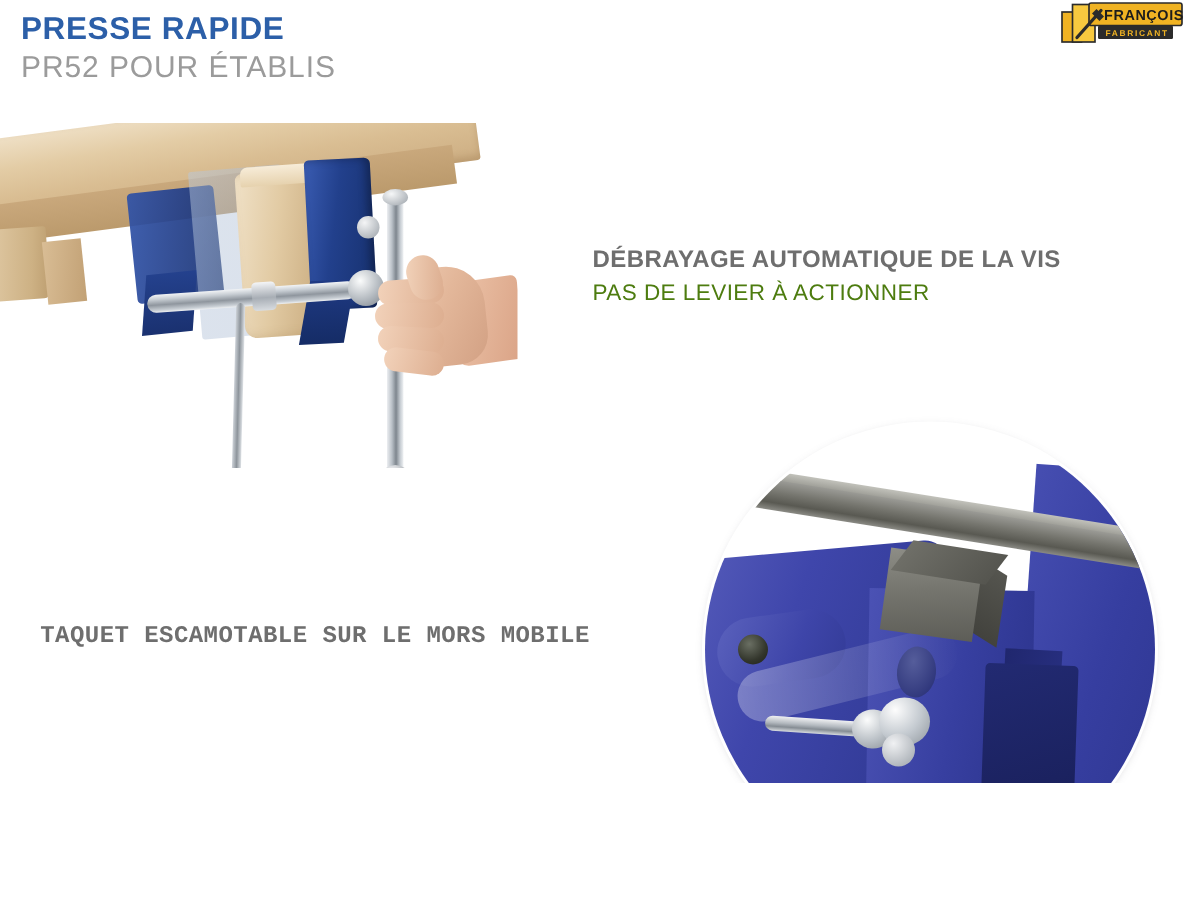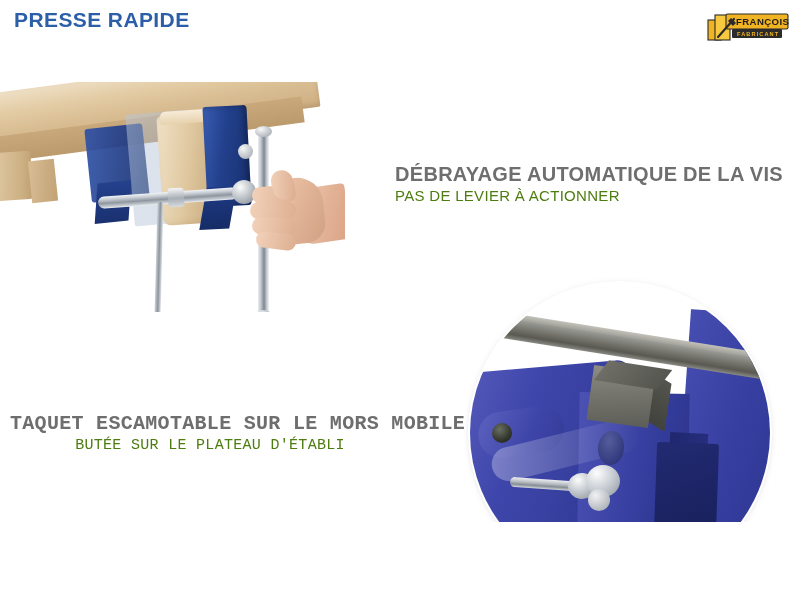--- a/index.html
+++ b/index.html
@@ -19,28 +19,28 @@
     letter-spacing:.4px;line-height:24px;white-space:nowrap;
   }
   .title-sub{
     font-size:20px;font-weight:normal;color:#9b9b9b;
     letter-spacing:.6px;line-height:25px;white-space:nowrap;
     margin-top:1px;
   }
 
   
   .logo{
-    position:absolute;left:706px;top:12px;width:86px;height:36px;
+    position:absolute;left:706px;top:0;width:86px;height:36px;
   }
   .logo-svg{display:block;width:86px;height:36px;}
 
   
   .callout{position:absolute;}
   .callout .line1{
-    font-size:20px;font-weight:600;color:#6e6e6e;
+    font-size:16px;font-weight:600;color:#6e6e6e;
     letter-spacing:.3px;line-height:22px;white-space:nowrap;
   }
   .callout .line{
     font-size:15px;font-weight:normal;color:#4d7c0f;
     letter-spacing:.3px;line-height:21px;white-space:nowrap;
   }
   #callout-screw{left:395px;top:163px;text-align:left;}
   #callout-dog{left:10px;top:413px;width:400px;text-align:center;font-family:Liberation Mono, monospace;}
 
   
@@ -299,20 +299,21 @@
     background:#ffffff;transform:rotate(4deg);
   }
 </style>
 </head>
 <body>
 
 <div class="page">
 
   <div class="title-block">
     <div class="title-main">PRESSE RAPIDE</div>
+    <div class="title-sub">PR52 POUR ÉTABLIS</div>
   </div>
 
   <div class="logo">
     <svg class="logo-svg" viewBox="0 0 86 36">
       <rect x="2" y="8" width="13" height="20" fill="#f0b323" stroke="#2b2b2b" stroke-width="1.1"></rect>
       <rect x="9" y="3" width="15" height="25" fill="#f7c93f" stroke="#2b2b2b" stroke-width="1.1"></rect>
       <rect x="20" y="2" width="62" height="15" rx="1.5" fill="#f0b323" stroke="#2b2b2b" stroke-width="1.1"></rect>
       <rect x="26" y="17" width="50" height="9" rx="1" fill="#2b2b2b"></rect>
       <path d="M12 25 L28 7" stroke="#2b2b2b" stroke-width="2.2" stroke-linecap="round"></path>
       <path d="M25 6 L30 11 L27 14 L22 9 Z" fill="#2b2b2b"></path>
@@ -357,21 +358,20 @@
     <div class="thumb"></div>
   </div>
 
   <div class="callout" id="callout-screw">
     <div class="line1">DÉBRAYAGE AUTOMATIQUE DE LA VIS</div>
     <div class="line">PAS DE LEVIER À ACTIONNER</div>
   </div>
 
   <div class="callout" id="callout-dog">
     <div class="line1">TAQUET ESCAMOTABLE SUR LE MORS MOBILE</div>
-    <div class="line">BUTÉE SUR LE PLATEAU D'ÉTABLI</div>
   </div>
 
   <div class="detail-circle">
     <div class="dc dc-bg"></div>
     <div class="dc dc-blue-right"></div>
     <div class="dc dc-white-gap"></div>
     <div class="dc dc-blue-left"></div>
     <div class="dc dc-blue-center"></div>
     <div class="dc dc-blue-right-shadow"></div>
     <div class="dc dc-pocket"></div>

